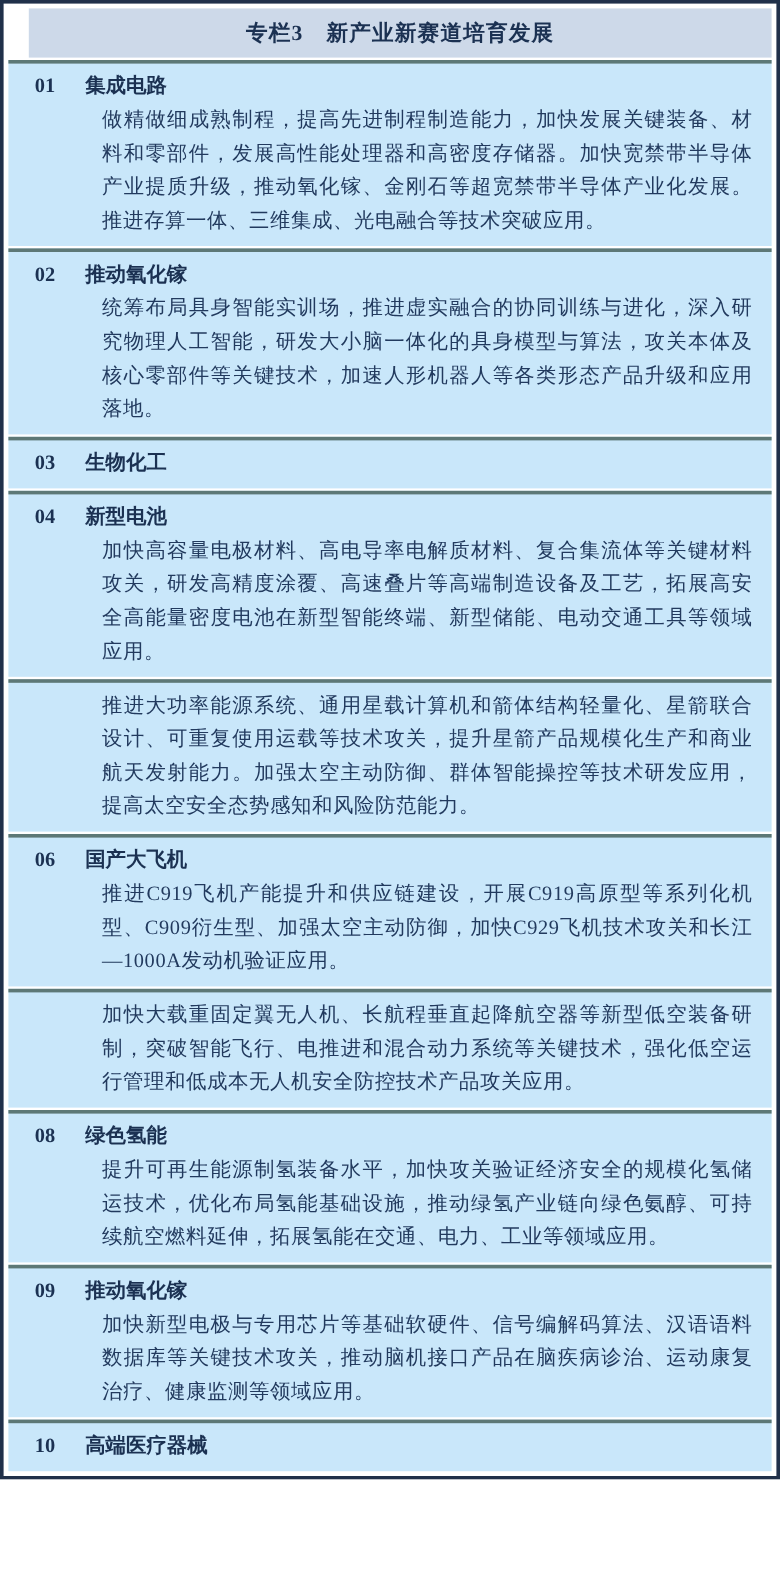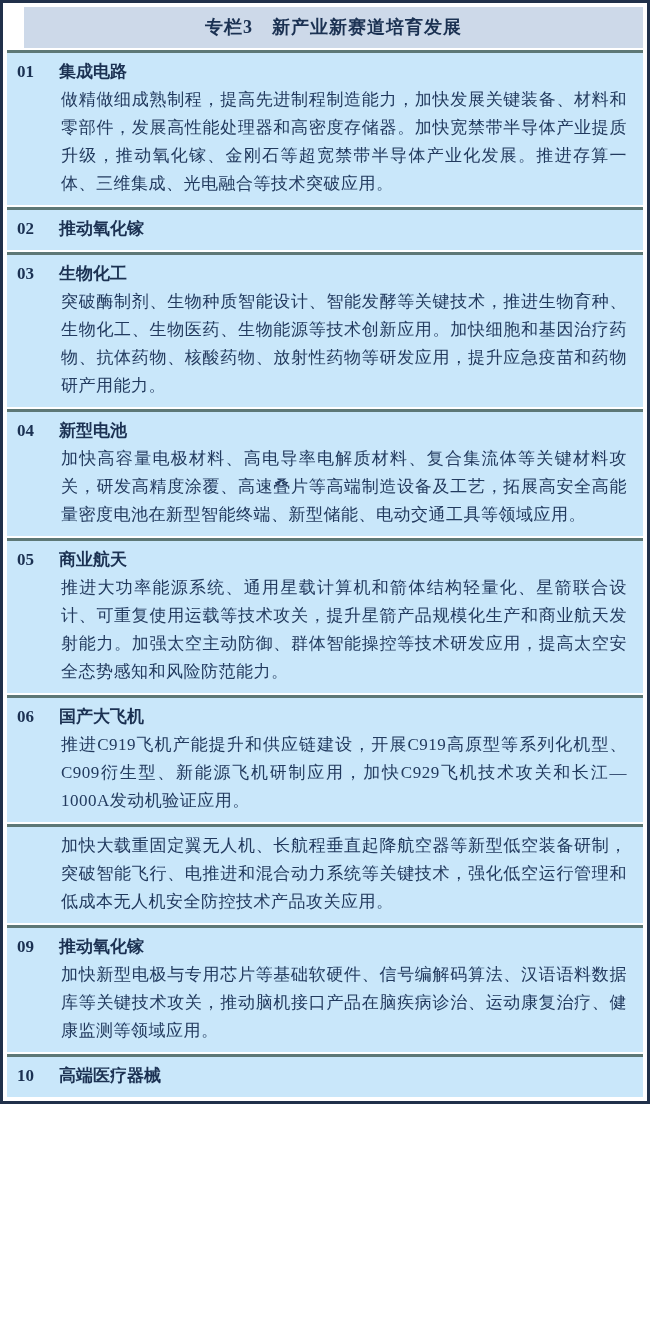--- a/index.html
+++ b/index.html
@@ -31,37 +31,37 @@
     font-weight:bold;
     font-size:18px;
     padding:8px 0 9px 0;
     letter-spacing:1px;
     margin-left:17px;
   }
   .section{
     background:var(--section-bg);
     border-top:3px solid var(--separator);
     margin-top:2px;
-    padding:5px 16px 7px 10px;
+    padding:5px 16px 7px 22px;
   }
   .sec-head{
     font-size:17px;
     font-weight:bold;
     line-height:28px;
     color:var(--title-text);
     display:flex;
   }
   .sec-num{
     width:42px;
     flex:0 0 42px;
     font-weight:bold;
     font-family:"Liberation Serif","DejaVu Serif",serif;
   }
   .sec-body{
-    margin-left:44px;
+    margin-left:56px;
     font-size:17px;
     line-height:28px;
     text-align:justify;
     text-justify:inter-ideograph;
     letter-spacing:0.5px;
   }
 </style>
 </head>
 <body>
 
@@ -74,58 +74,61 @@
       <span class="sec-title">集成电路</span>
     </div>
     <p class="sec-body">做精做细成熟制程，提高先进制程制造能力，加快发展关键装备、材料和零部件，发展高性能处理器和高密度存储器。加快宽禁带半导体产业提质升级，推动氧化镓、金刚石等超宽禁带半导体产业化发展。推进存算一体、三维集成、光电融合等技术突破应用。</p>
   </section>
 
   <section class="section">
     <div class="sec-head">
       <span class="sec-num">02</span>
       <span class="sec-title">推动氧化镓</span>
     </div>
+    <p class="sec-body">统筹布局具身智能实训场，推进虚实融合的协同训练与进化，深入研究物理人工智能，研发大小脑一体化的具身模型与算法，攻关本体及核心零部件等关键技术，加速人形机器人等各类形态产品升级和应用落地。</p>
   </section>
 
   <section class="section">
     <div class="sec-head">
       <span class="sec-num">03</span>
       <span class="sec-title">生物化工</span>
     </div>
-    <p class="sec-body">突破酶制剂、生物种质智能设计、智能发酵等关键技术，推进生物育种、生物化工、生物医药、生物能源等技术创新应用。加快细胞和基因治疗药物、抗体药物、核酸药物、放射性药物等研发应用，提升应急疫苗和药物研产用能力。</p>
   </section>
 
   <section class="section">
     <div class="sec-head">
       <span class="sec-num">04</span>
       <span class="sec-title">新型电池</span>
     </div>
     <p class="sec-body">加快高容量电极材料、高电导率电解质材料、复合集流体等关键材料攻关，研发高精度涂覆、高速叠片等高端制造设备及工艺，拓展高安全高能量密度电池在新型智能终端、新型储能、电动交通工具等领域应用。</p>
   </section>
 
   <section class="section">
-    <div class="sec-head">
-      <span class="sec-num">05</span>
-      <span class="sec-title">商业航天</span>
-    </div>
     <p class="sec-body">推进大功率能源系统、通用星载计算机和箭体结构轻量化、星箭联合设计、可重复使用运载等技术攻关，提升星箭产品规模化生产和商业航天发射能力。加强太空主动防御、群体智能操控等技术研发应用，提高太空安全态势感知和风险防范能力。</p>
   </section>
 
   <section class="section">
     <div class="sec-head">
       <span class="sec-num">06</span>
       <span class="sec-title">国产大飞机</span>
     </div>
-    <p class="sec-body">推进C919飞机产能提升和供应链建设，开展C919高原型等系列化机型、C909衍生型、新能源飞机研制应用，加快C929飞机技术攻关和长江—1000A发动机验证应用。</p>
+    <p class="sec-body">推进C919飞机产能提升和供应链建设，开展C919高原型等系列化机型、C909衍生型、加强太空主动防御，加快C929飞机技术攻关和长江—1000A发动机验证应用。</p>
   </section>
 
   <section class="section">
     <p class="sec-body">加快大载重固定翼无人机、长航程垂直起降航空器等新型低空装备研制，突破智能飞行、电推进和混合动力系统等关键技术，强化低空运行管理和低成本无人机安全防控技术产品攻关应用。</p>
   </section>
 
+  <section class="section">
+    <div class="sec-head">
+      <span class="sec-num">08</span>
+      <span class="sec-title">绿色氢能</span>
+    </div>
+    <p class="sec-body">提升可再生能源制氢装备水平，加快攻关验证经济安全的规模化氢储运技术，优化布局氢能基础设施，推动绿氢产业链向绿色氨醇、可持续航空燃料延伸，拓展氢能在交通、电力、工业等领域应用。</p>
+  </section>
 
   <section class="section">
     <div class="sec-head">
       <span class="sec-num">09</span>
       <span class="sec-title">推动氧化镓</span>
     </div>
     <p class="sec-body">加快新型电极与专用芯片等基础软硬件、信号编解码算法、汉语语料数据库等关键技术攻关，推动脑机接口产品在脑疾病诊治、运动康复治疗、健康监测等领域应用。</p>
   </section>
 
   <section class="section">

